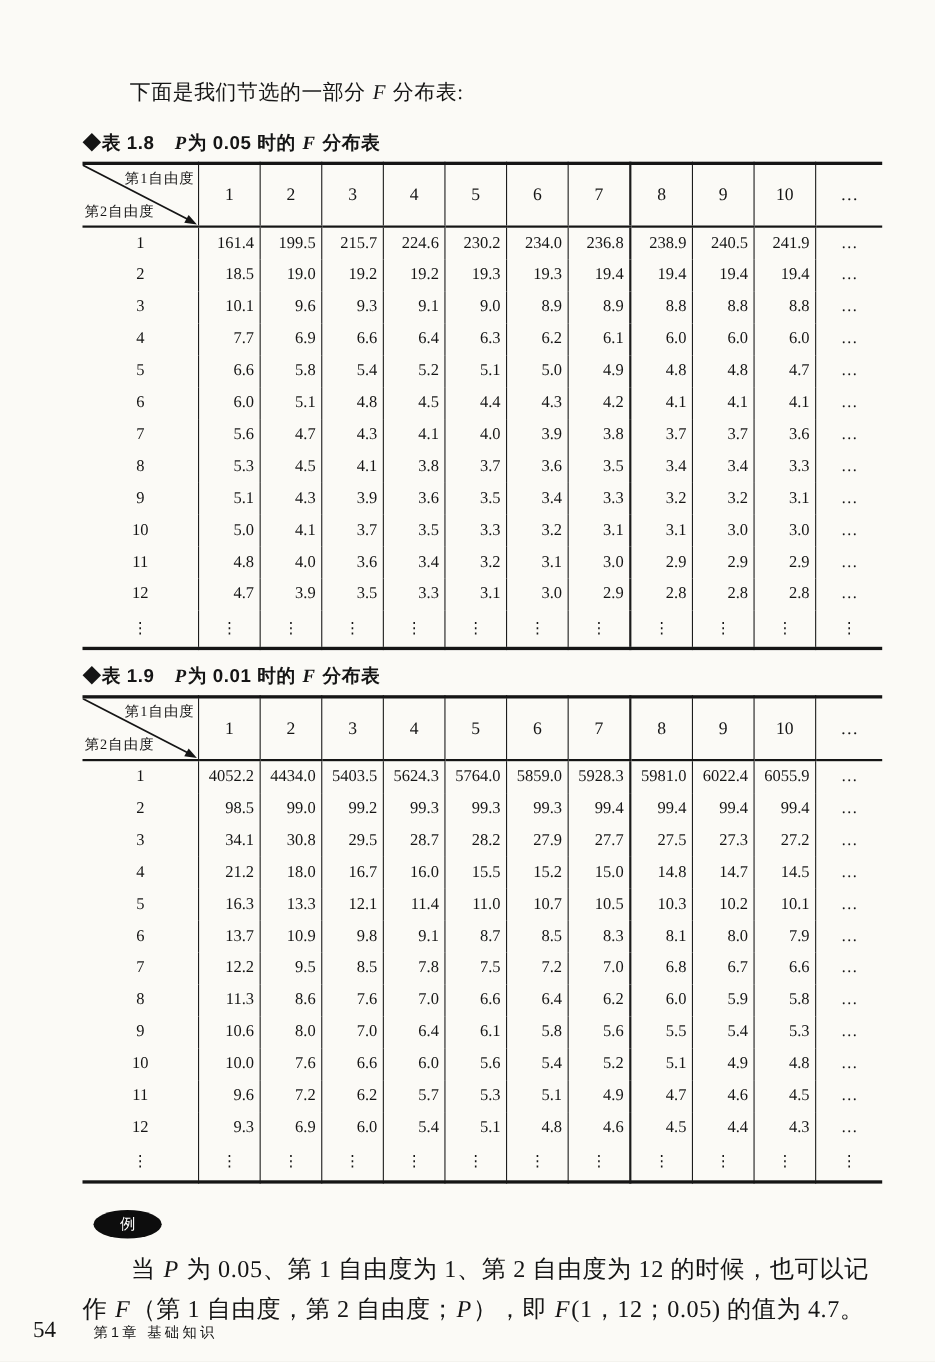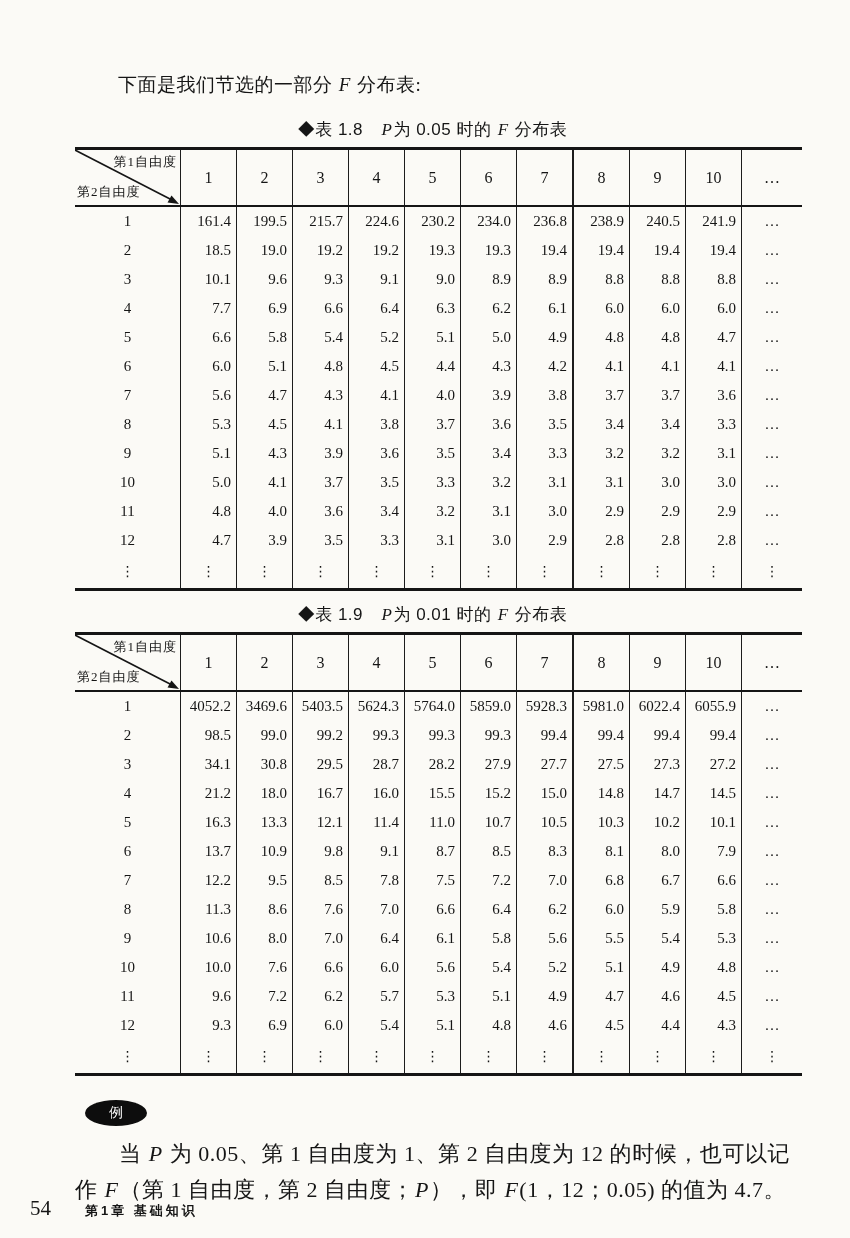--- a/index.html
+++ b/index.html
@@ -7,21 +7,21 @@
     position:relative; width:850px; height:1238px; overflow:hidden;
     background:#fbfaf6; color:#151515;
     font-family:"Liberation Serif", serif;
     box-sizing:border-box; padding:72px 12px 0 75px;
   }
   .intro{
     margin:0 0 0 43px; font-size:19px; line-height:26px;
     font-family:"Liberation Serif", serif; letter-spacing:0.5px;
   }
   .tbl-title{
-    width:715px; text-align:center; font-weight:normal; font-size:17px;
+    width:715px; text-align:left; font-weight:bold; font-size:17px;
     font-family:"Liberation Sans", sans-serif; letter-spacing:0.5px;
   }
   .t1{margin-top:20px; margin-bottom:6px;}
   .t2{margin-top:12px; margin-bottom:6px;}
   .it{font-style:italic; font-family:"Liberation Serif", serif; padding:0 1px;}
   .ftable{
     width:715px; table-layout:fixed; border-collapse:collapse;
     border-top:3px solid #151515; border-bottom:3px solid #151515;
     font-size:15px;
   }
@@ -53,21 +53,21 @@
     display:flex; align-items:center; justify-content:center;
     font-size:14px; font-family:"Liberation Sans", sans-serif;
   }
   .example-text{
     margin:10px 0 0 0; width:715px; font-size:22px; line-height:36px;
     text-indent:2em; text-align:justify; letter-spacing:0.5px;
   }
   .footer{position:absolute; left:30px; top:1196px; display:flex; align-items:baseline;}
   .pagenum{font-size:21px; font-family:"Liberation Serif", serif; margin-right:34px;}
   .chapter{
-    font-size:13px; font-weight:bold; letter-spacing:3px;
+    font-size:13px; font-weight:normal; letter-spacing:3px;
     font-family:"Liberation Sans", sans-serif;
   }
 </style>
 </head>
 <body>
 
 <div class="page">
 
   <p class="intro"><span>下面是我们节选的一部分 </span><span class="it">F</span><span> 分布表:</span></p>
 
@@ -304,21 +304,21 @@
           <th class="col">8</th>
           <th class="col">9</th>
           <th class="col">10</th>
           <th class="col colmore">…</th>
         </tr>
       </thead>
       <tbody>
         <tr>
           <th class="rowlab">1</th>
           <td>4052.2</td>
-          <td>3469.6</td>
+          <td>4434.0</td>
           <td>5403.5</td>
           <td>5624.3</td>
           <td>5764.0</td>
           <td>5859.0</td>
           <td>5928.3</td>
           <td>5981.0</td>
           <td>6022.4</td>
           <td>6055.9</td>
           <td class="more">…</td>
         </tr>

